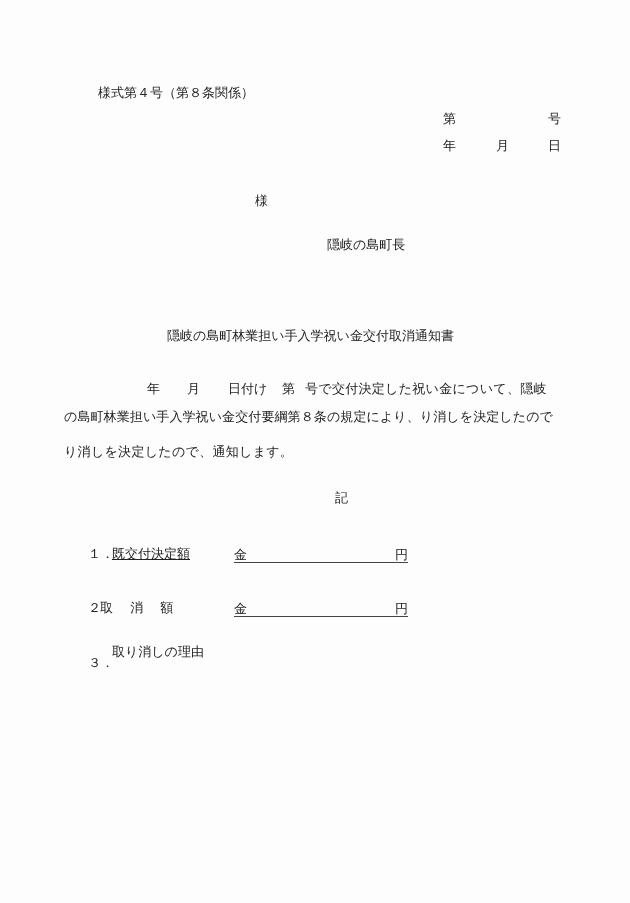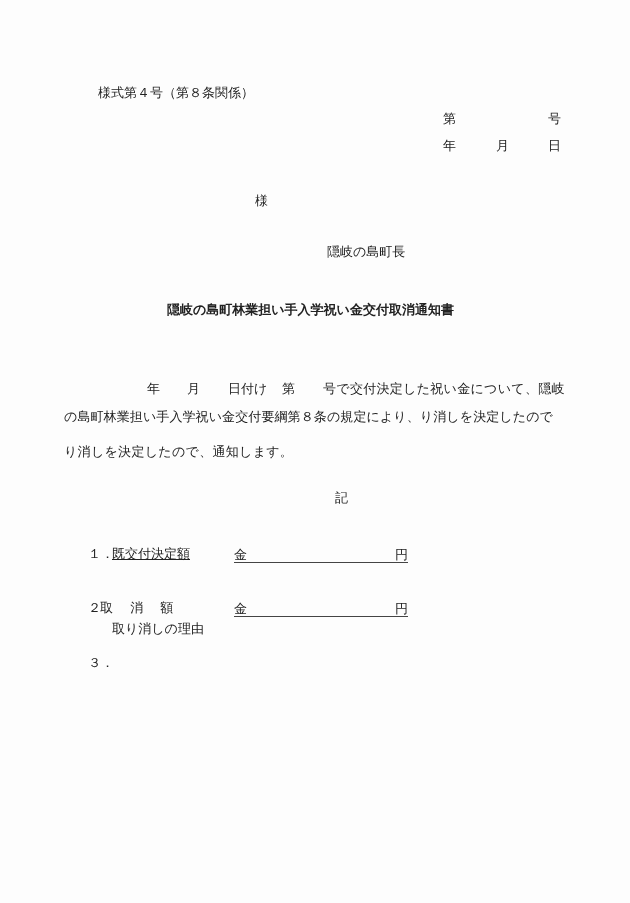--- a/index.html
+++ b/index.html
@@ -17,30 +17,30 @@
 
 <div class="t" style="left:443px;top:111px;">第</div>
 <div class="t" style="left:548px;top:111px;">号</div>
 
 <div class="t" style="left:443px;top:138px;">年</div>
 <div class="t" style="left:496px;top:138px;">月</div>
 <div class="t" style="left:548px;top:138px;">日</div>
 
 <div class="t" style="left:255px;top:193px;">様</div>
 
-<div class="t" style="left:327px;top:244px;">隠岐の島町長</div>
+<div class="t" style="left:327px;top:237px;">隠岐の島町長</div>
 
-<div class="t" style="left:167px;top:302px;font-weight:bold;">隠岐の島町林業担い手入学祝い金交付取消通知書</div>
+<div class="t" style="left:167px;top:328px;">隠岐の島町林業担い手入学祝い金交付取消通知書</div>
 
 <div>
   <div class="t" style="left:147px;top:381px;">年</div>
   <div class="t" style="left:187px;top:381px;">月</div>
   <div class="t" style="left:228px;top:381px;text-align:center;">日付け</div>
   <div class="t" style="left:282px;top:381px;">第</div>
-  <div class="t" style="left:323px;top:381px;letter-spacing:0.3px;">号で交付決定した祝い金について、隠岐</div>
+  <div class="t" style="left:305px;top:381px;letter-spacing:0.3px;">号で交付決定した祝い金について、隠岐</div>
   <div class="t" style="left:64px;top:409px;letter-spacing:0.1px;">の島町林業担い手入学祝い金交付要綱第８条の規定により、り消しを決定したので</div>
   <div class="t" style="left:64px;top:437px;letter-spacing:0.3px;margin-top:7px;">り消しを決定したので、通知します。</div>
 </div>
 
 <div class="t" style="left:335px;top:490px;">記</div>
 
 <div>
   <div class="t" style="left:88px;top:546px;">１．</div>
   <div class="t" style="left:112px;top:546px;text-decoration:underline;">既交付決定額</div>
   <div class="ul" style="left:234px;top:546px;width:174px;">
@@ -53,14 +53,14 @@
   <div class="t" style="left:88px;top:600px;">２．</div>
   <div class="t" style="left:100px;top:600px;">取　 消　 額</div>
   <div class="ul" style="left:234px;top:600px;width:174px;">
     <span class="l">金</span>
     <span class="r">円</span>
   </div>
 </div>
 
 <div>
   <div class="t" style="left:88px;top:655px;">３．</div>
-  <div class="t" style="left:112px;top:621px;">取り消しの理由</div>
+  <div class="t" style="left:112px;top:644px;">取り消しの理由</div>
 </div>
 
 </body></html>

